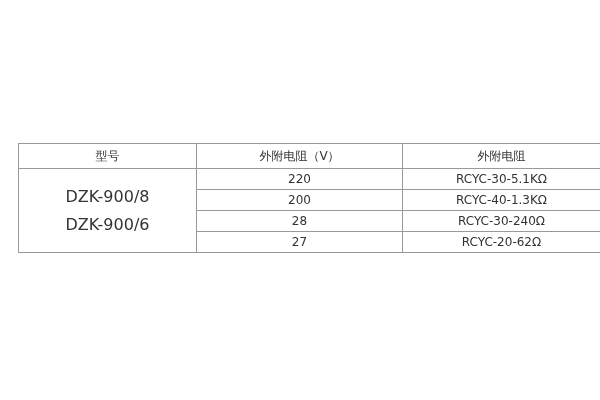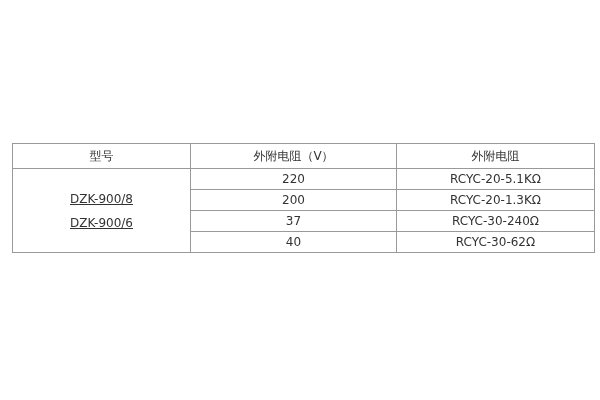--- a/index.html
+++ b/index.html
@@ -5,21 +5,21 @@
   * { margin: 0; padding: 0; box-sizing: border-box; }
   html, body {
     width: 600px;
     height: 400px;
     background: #ffffff;
     font-family: "DejaVu Sans", "Liberation Sans", sans-serif;
     color: #333333;
   }
   .table-wrap {
     position: absolute;
-    left: 12px;
+    left: 18px;
     top: 143px;
   }
   table.spec-table {
     border-collapse: collapse;
     table-layout: fixed;
     width: 582px;
   }
   table.spec-table th,
   table.spec-table td {
     border: 1px solid #999999;
@@ -29,23 +29,22 @@
     font-weight: normal;
     color: #333333;
     padding: 0;
     background: #ffffff;
     line-height: 1;
   }
   table.spec-table th { height: 25px; }
   table.spec-table td { height: 21px; margin-left: 14px; }
   td.model-cell { vertical-align: middle; }
   .model-line {
-    font-size: 12px;
+    font-size: 16px;
     line-height: 1;
-    text-decoration: underline;
   }
   .model-line + .model-line { margin-top: 12px; }
 </style>
 </head>
 <body>
 
 <div class="table-wrap">
   <table class="spec-table">
     <colgroup>
       <col style="width:178px">
@@ -59,29 +58,29 @@
         <th>外附电阻</th>
       </tr>
     </thead>
     <tbody>
       <tr>
         <td class="model-cell" rowspan="4">
           <div class="model-line">DZK-900/8</div>
           <div class="model-line">DZK-900/6</div>
         </td>
         <td>220</td>
-        <td>RCYC-20-5.1KΩ</td>
+        <td>RCYC-30-5.1KΩ</td>
       </tr>
       <tr>
         <td>200</td>
-        <td>RCYC-20-1.3KΩ</td>
+        <td>RCYC-40-1.3KΩ</td>
       </tr>
       <tr>
-        <td>37</td>
+        <td>28</td>
         <td>RCYC-30-240Ω</td>
       </tr>
       <tr>
-        <td>40</td>
-        <td>RCYC-30-62Ω</td>
+        <td>27</td>
+        <td>RCYC-20-62Ω</td>
       </tr>
     </tbody>
   </table>
 </div>
 
 </body></html>

